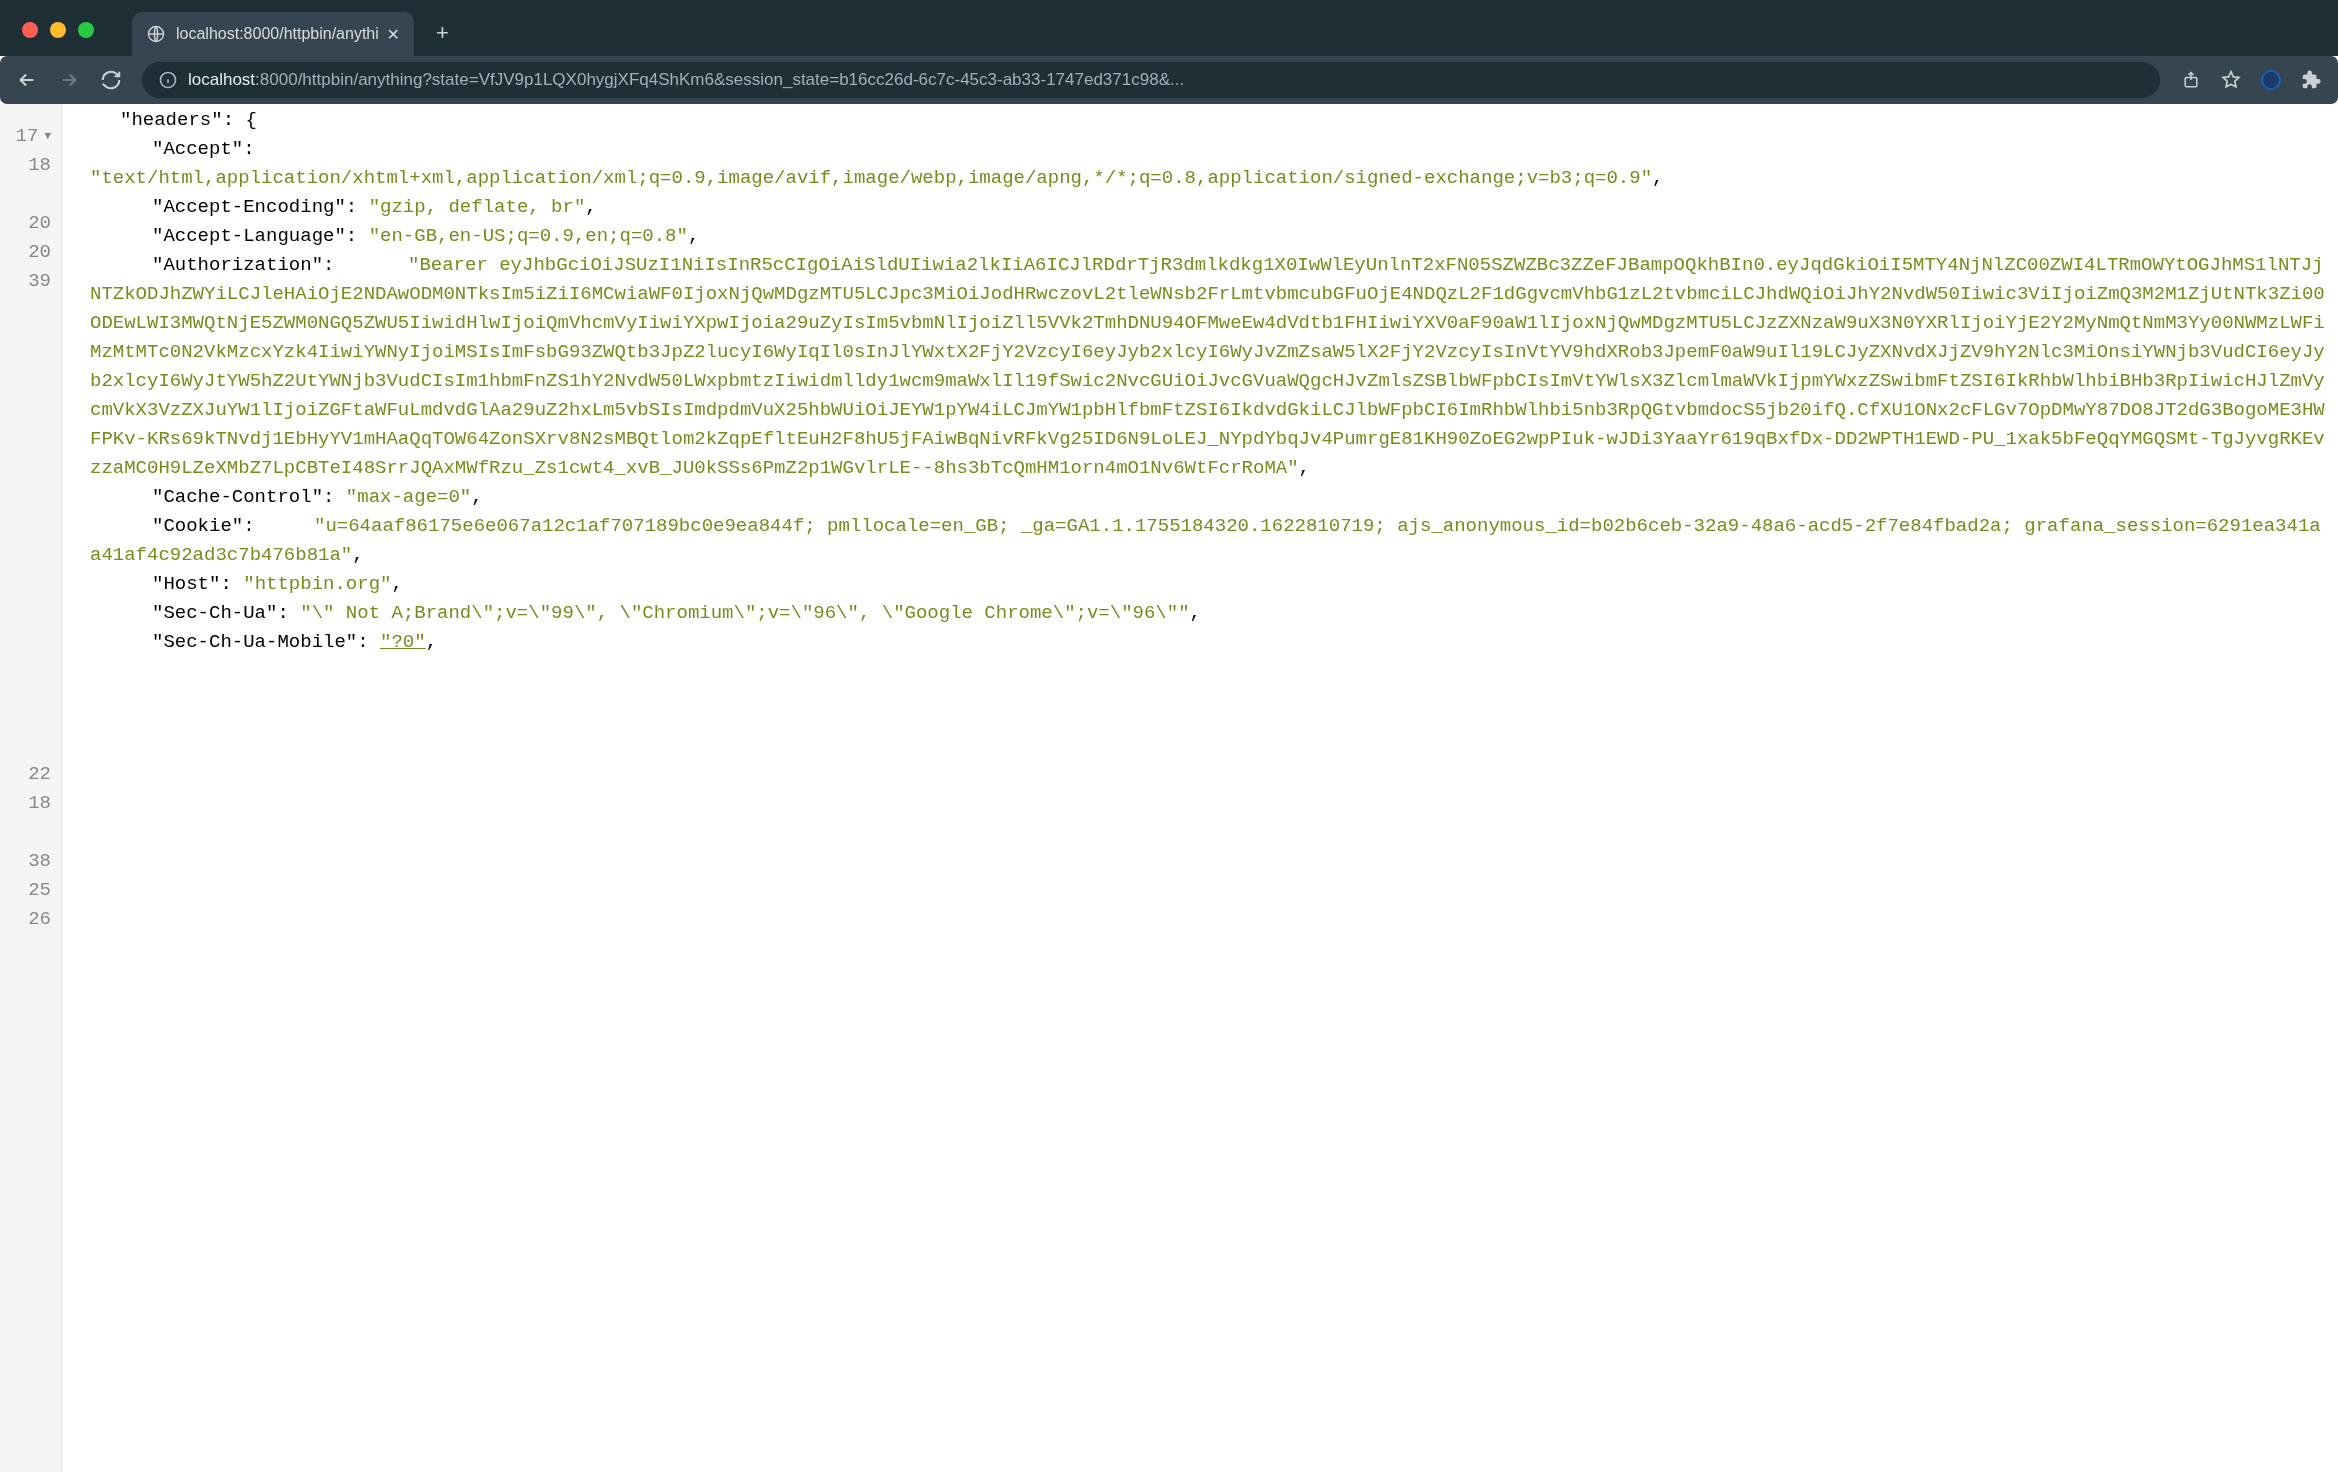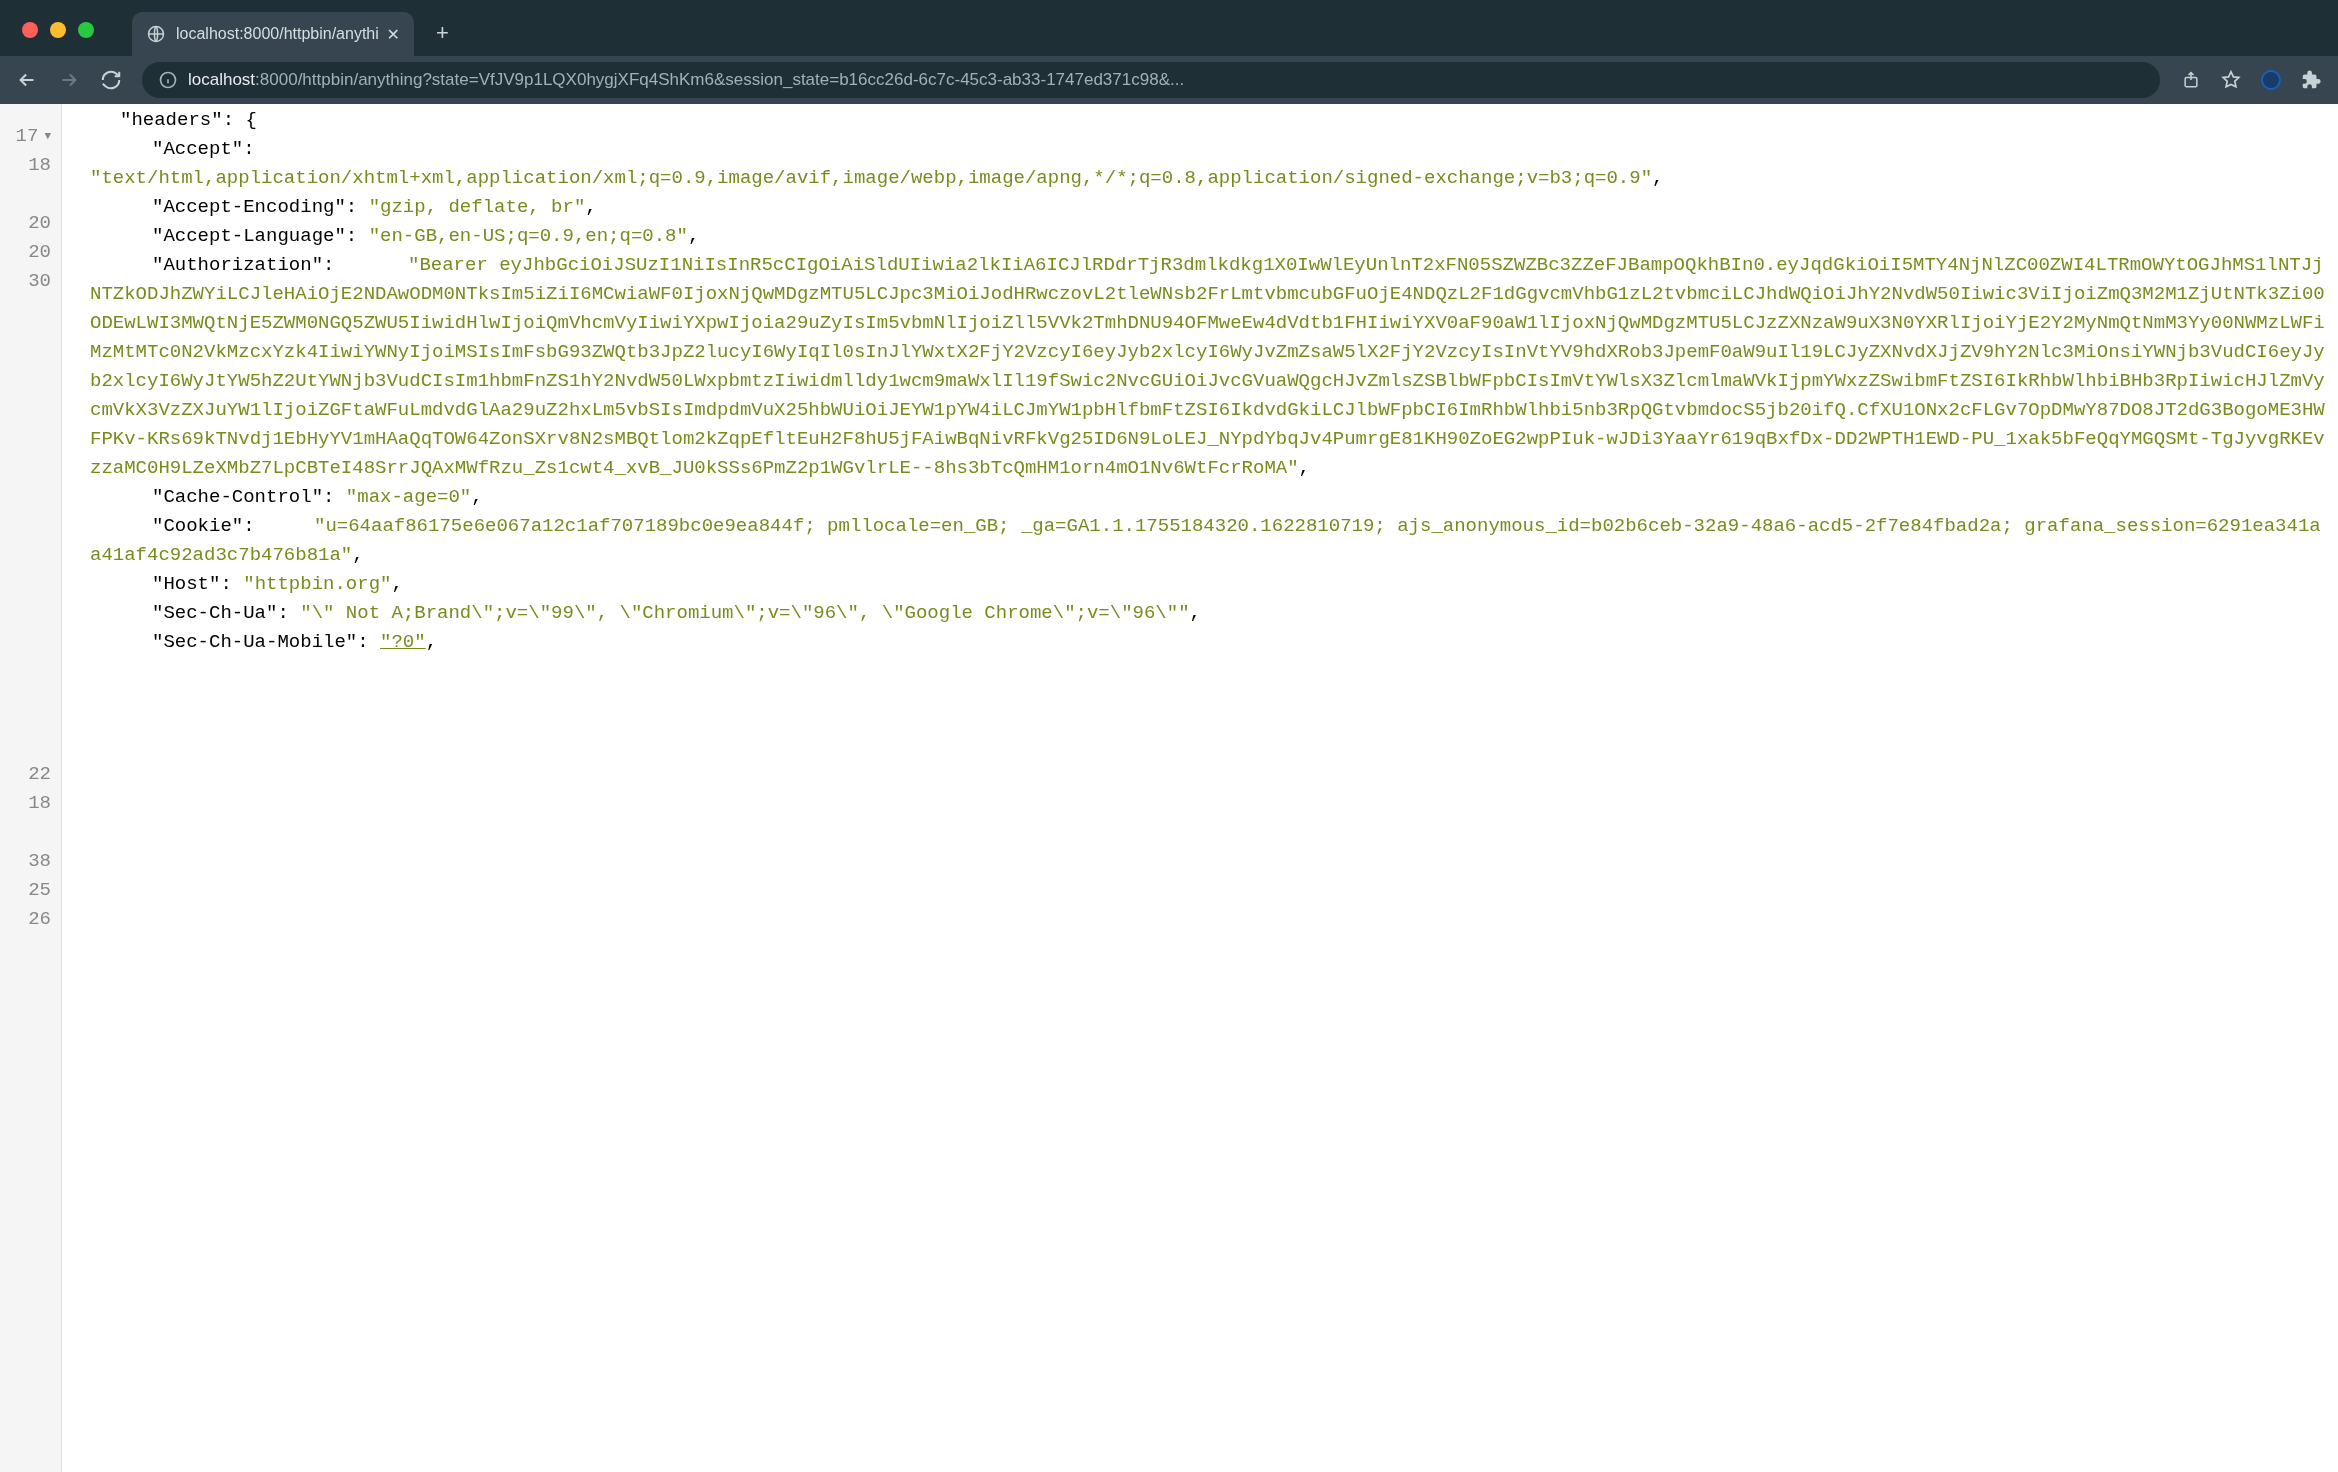--- a/index.html
+++ b/index.html
@@ -12,21 +12,21 @@
     .tl-yellow { background: #febc2e; }
     .tl-green { background: #28c840; }
     
     .tab { background: #36454f; border-radius: 10px 10px 0 0; height: 44px; margin-left: 38px; width: 282px; display: flex; align-items: center; padding: 0 14px; color: #d8dee0; font-size: 16px; }
     .tab .globe { width: 20px; height: 20px; margin-right: 10px; flex-shrink: 0; }
     .tab-title { white-space: nowrap; overflow: hidden; flex: 1; }
     .tab-close { margin-left: 8px; font-size: 16px; }
     
     .new-tab { color: #c9d1d4; font-size: 22px; font-weight: 300; margin-left: 22px; padding-bottom: 10px; }
     
-    .addr-bar { background: #36454f; height: 48px; display: flex; align-items: center; padding: 4px 16px; gap: 20px; }
+    .addr-bar { background: #36454f; height: 48px; display: flex; align-items: center; padding: 4px 16px; gap: 20px; border-radius: 7px; }
     .nav-ico { width: 22px; height: 22px; flex-shrink: 0; display: flex; align-items: center; justify-content: center; }
     .nav-ico svg { stroke: #c9d1d4; }
     .nav-ico.dim svg { stroke: #6b7a82; }
     
     .url-box { flex: 1; background: #1f2f36; border-radius: 22px; height: 36px; display: flex; align-items: center; padding: 0 16px; color: #9fb1b9; font-size: 17px; min-width: 0; }
     .url-info { width: 20px; height: 20px; margin-right: 10px; flex-shrink: 0; }
     .url-text { white-space: nowrap; overflow: hidden; flex: 1; }
     .url-host { color: #e5ecef; }
     
     .right-icons { display: flex; gap: 18px; align-items: center; }
@@ -119,21 +119,21 @@
 <div class="viewport">
   <div class="gutter">
     <div class="gut-row">
         <span>17</span>
         <span class="fold">▼</span>
       </div>
     <div>18</div>
     <div class="gut-spacer2"></div>
     <div>20</div>
     <div>20</div>
-    <div>30</div>
+    <div>39</div>
     <div class="gut-spacer16"></div>
     <div>22</div>
     <div>18</div>
     <div class="gut-spacer2"></div>
     <div>38</div>
     <div>25</div>
     <div>26</div>
   </div>
 
   <div class="code">

